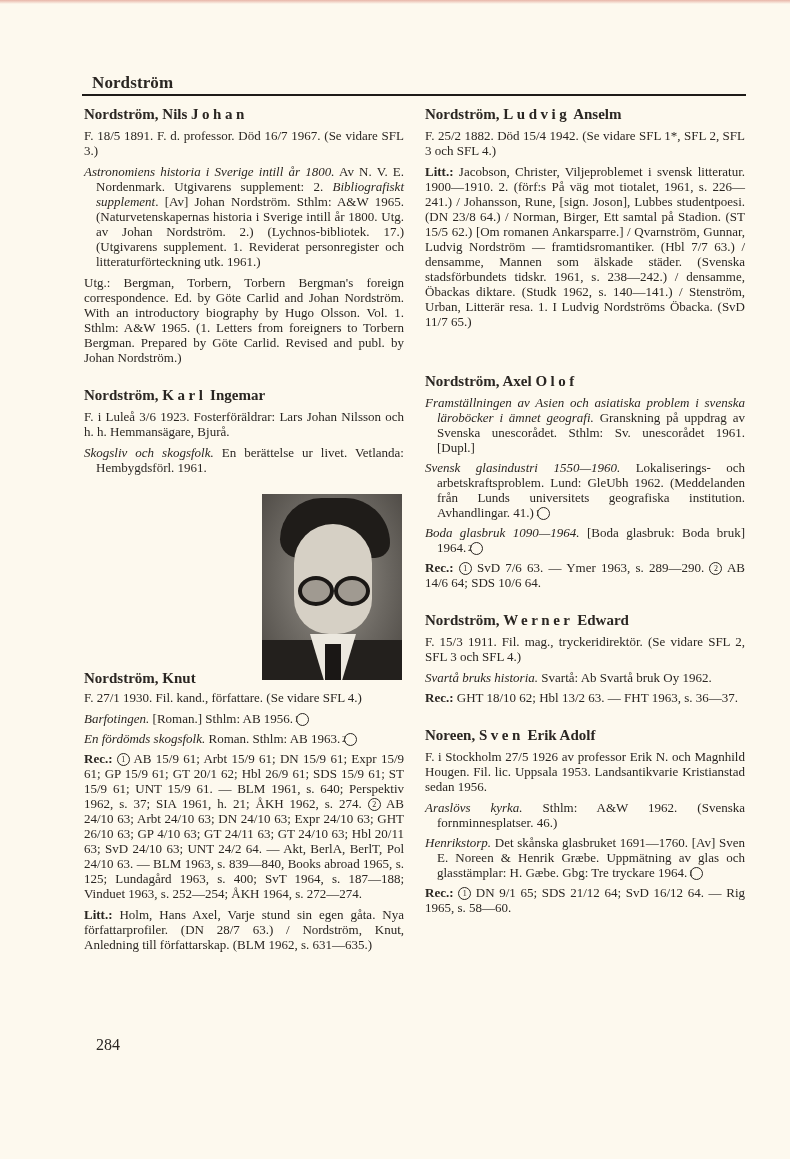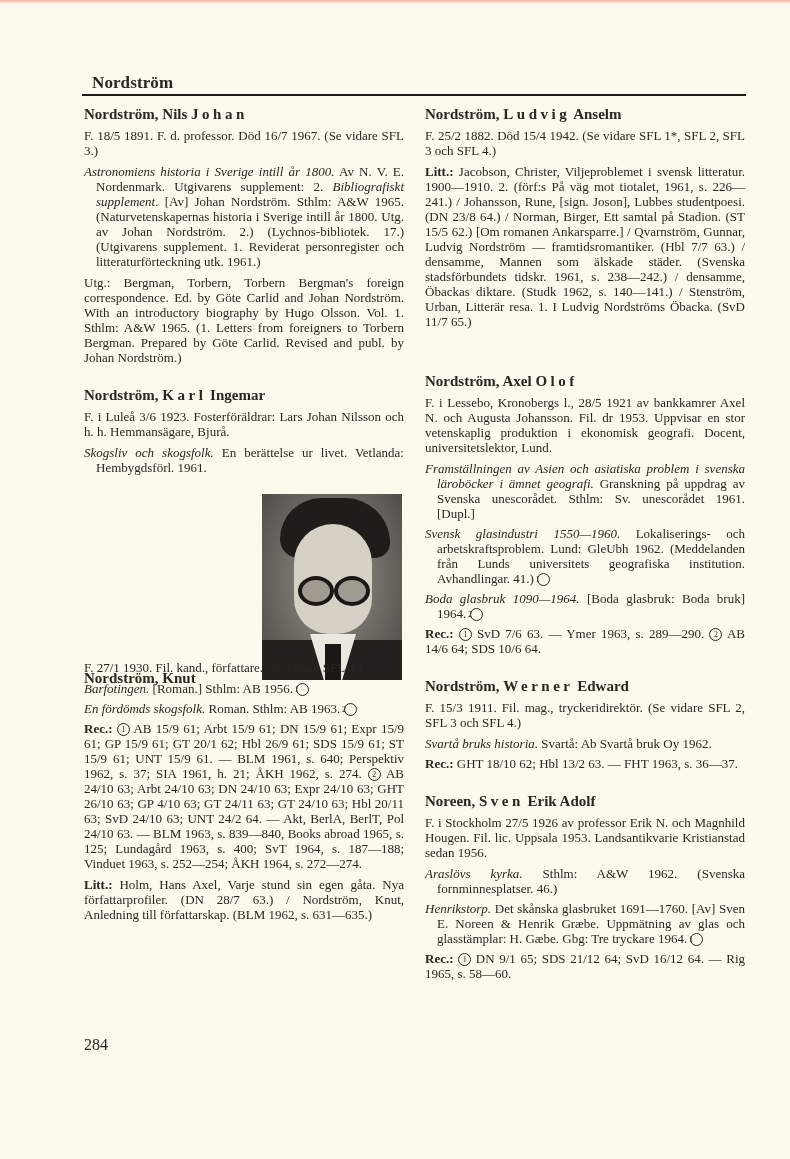--- a/index.html
+++ b/index.html
@@ -38,22 +38,22 @@
     overflow: hidden;
   }
   .photo .hair { position: absolute; left: 18px; top: 4px; width: 110px; height: 60px; background: #1f1c19; border-radius: 55px 60px 20px 25px; }
   .photo .face { position: absolute; left: 32px; top: 30px; width: 78px; height: 110px; background: #d6d0c5; border-radius: 40px 40px 36px 36px; }
   .photo .glass { position: absolute; top: 82px; width: 28px; height: 22px; border: 4px solid #1a1715; border-radius: 50%; background: rgba(60,55,50,0.35); }
   .photo .g1 { left: 36px; } .photo .g2 { left: 72px; }
   .photo .suit { position: absolute; left: 0; top: 146px; width: 140px; height: 50px; background: #23201d; }
   .photo .collar { position: absolute; left: 48px; top: 140px; width: 46px; height: 46px; background: #ece8df; clip-path: polygon(0 0, 100% 0, 70% 100%, 30% 100%); }
   .photo .tie { position: absolute; left: 63px; top: 150px; width: 16px; height: 40px; background: #1a1715; }
   .knut-name { position: absolute; left: 84px; top: 668px; }
-  .col.left2 { left: 84px; top: 660px; }
-  .folio { position: absolute; left: 84px; top: 1036px; font-size: 16px; }
+  .col.left2 { left: 84px; top: 690px; }
+  .folio { position: absolute; left: 96px; top: 1036px; font-size: 16px; }
 </style>
 </head>
 <body>
 
 <div class="topedge"></div>
 <div class="running-head">Nordström</div>
 <div class="rule"></div>
 
 <div class="col left">
   <div class="entry">
@@ -111,21 +111,20 @@
     <p>F. 25/2 1882. Död 15/4 1942. (Se vidare SFL 1*, SFL 2, SFL 3 och SFL 4.)</p>
     <p><span class="label">Litt.:</span><span> Jacobson, Christer, Viljeproblemet i svensk litteratur. 1900—1910. 2. (förf:s På väg mot tiotalet, 1961, s. 226—241.) / Johansson, Rune, [sign. Joson], Lubbes studentpoesi. (DN 23/8 64.) / Norman, Birger, Ett samtal på Stadion. (ST 15/5 62.) [Om romanen Ankarsparre.] / Qvarnström, Gunnar, Ludvig Nordström — framtidsromantiker. (Hbl 7/7 63.) / densamme, Mannen som älskade städer. (Svenska stadsförbundets tidskr. 1961, s. 238—242.) / densamme, Öbackas diktare. (Studk 1962, s. 140—141.) / Stenström, Urban, Litterär resa. 1. I Ludvig Nordströms Öbacka. (SvD 11/7 65.)</span></p>
   </div>
   <div class="gap-xl"></div>
   <div class="entry">
     <div class="name">
       <span>Nordström,</span>
       <span>Axel</span>
       <span class="spaced">Olof</span>
     </div>
-    <p>F. i Lessebo, Kronobergs l., 28/5 1921 av bankkamrer Axel N. och Augusta Johansson. Fil. dr 1953. Uppvisar en stor vetenskaplig produktion i ekonomisk geografi. Docent, universitetslektor, Lund.</p>
     <p class="work"><i>Framställningen av Asien och asiatiska problem i svenska läroböcker i ämnet geografi.</i><span> Granskning på uppdrag av Svenska unescorådet. Sthlm: Sv. unescorådet 1961. [Dupl.]</span></p>
     <p class="work"><i>Svensk glasindustri 1550—1960.</i><span> Lokaliserings- och arbetskraftsproblem. Lund: GleUbh 1962. (Meddelanden från Lunds universitets geografiska institution. Avhandlingar. 41.)</span> <span class="circ">1</span></p>
     <p class="work"><i>Boda glasbruk 1090—1964.</i><span> [Boda glasbruk: Boda bruk] 1964.</span> <span class="circ">2</span></p>
     <p><span class="label">Rec.:</span> <span class="circ">1</span><span> SvD 7/6 63. — Ymer 1963, s. 289—290. </span><span class="circ">2</span><span> AB 14/6 64; SDS 10/6 64.</span></p>
   </div>
   <div class="gap-l"></div>
   <div class="entry">
     <div class="name">
       <span>Nordström,</span>
       <span class="spaced">Werner</span>

